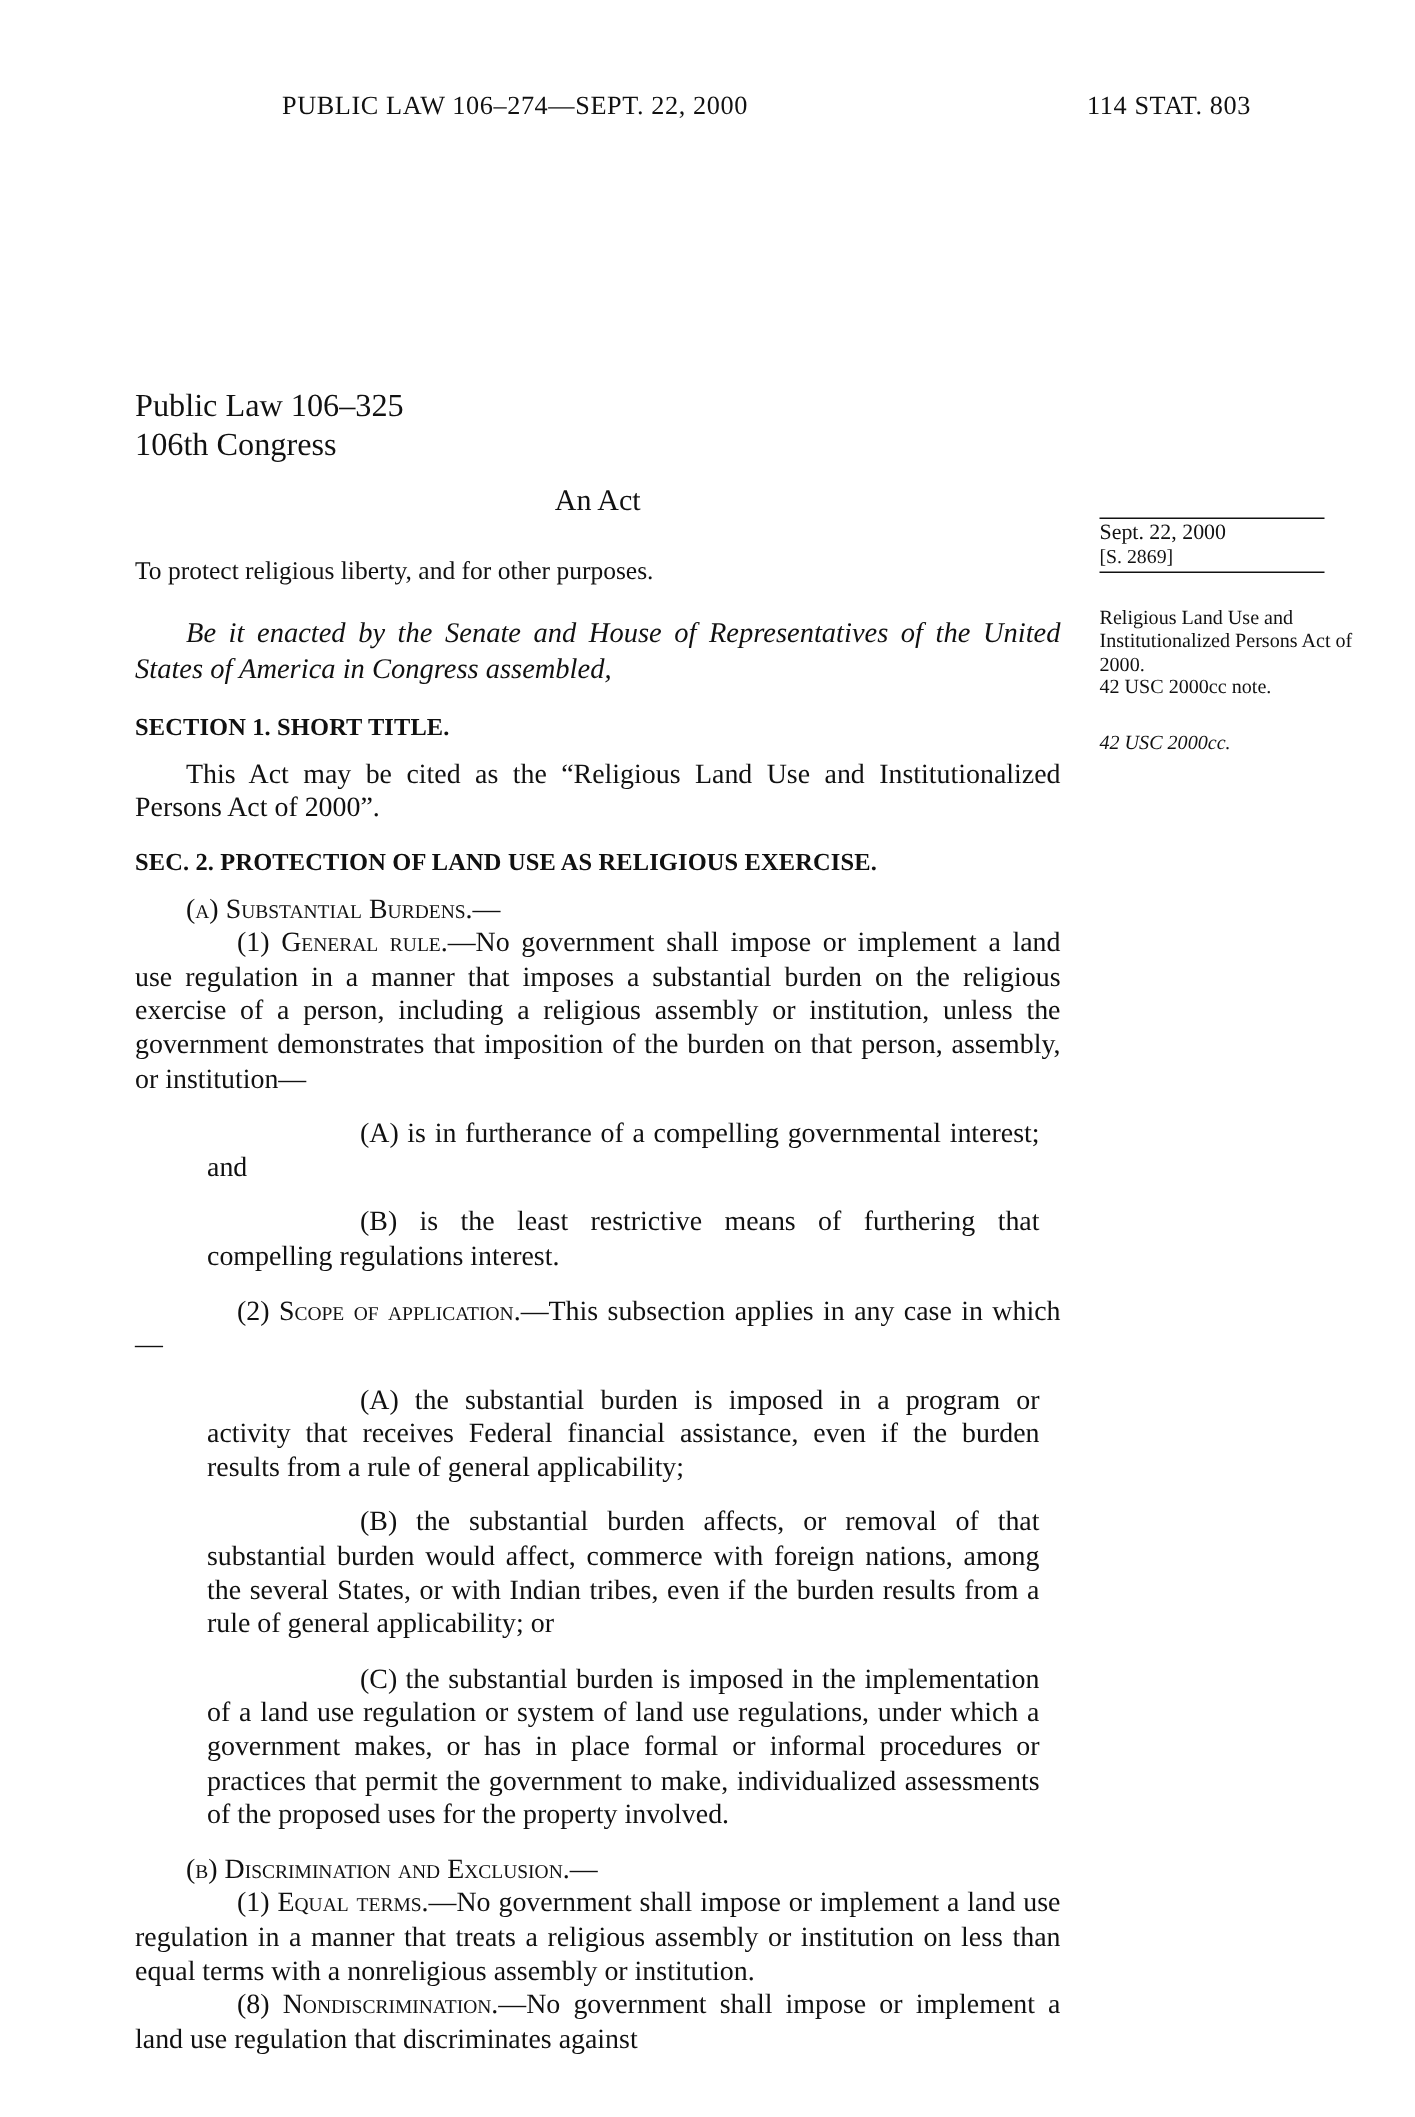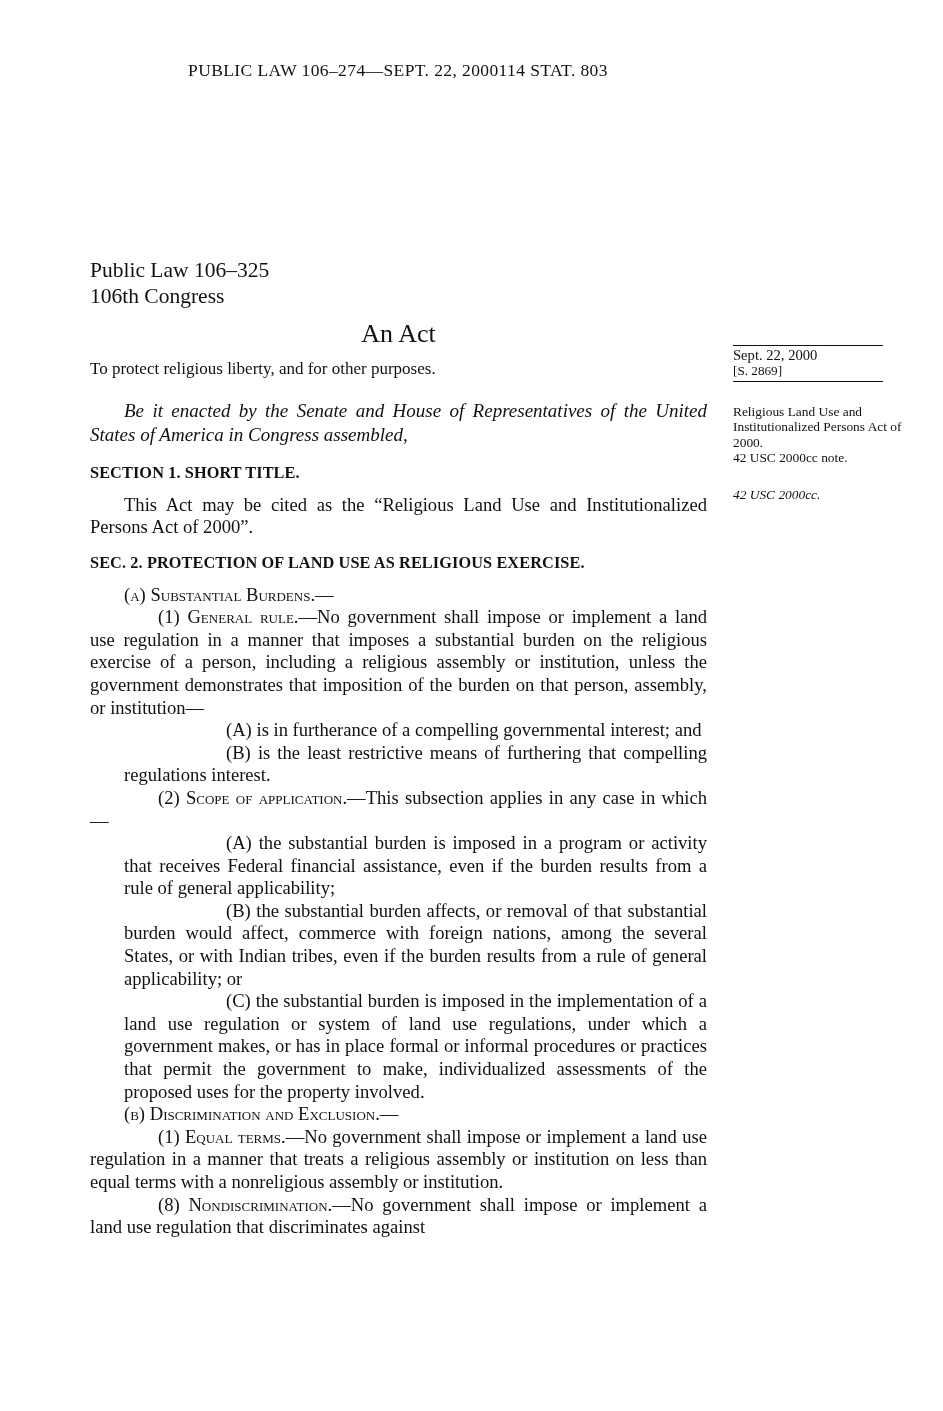--- a/index.html
+++ b/index.html
@@ -22,23 +22,25 @@
     height: 1411px;
   }
 
   
   .runhead {
     position: absolute;
     left: 188px;
     top: 60px;
     width: 660px;
     display: flex;
+    justify-content: space-between;
     align-items: baseline;
     font-size: 17.5px;
     letter-spacing: 0.4px;
+    gap: 28px;
   }
   .runhead .left { white-space: nowrap; }
   .runhead .right { white-space: nowrap; padding-right: 14px; }
 
   
   .col {
     position: absolute;
     left: 90px;
     top: 258px;
     width: 617px;
@@ -51,22 +53,22 @@
     line-height: 25.5px;
     margin: 0 0 0 0;
   }
   .congress {
     font-size: 21.5px;
     line-height: 25.5px;
     margin: 0 0 14px 0;
   }
   .anact {
     text-align: center;
-    font-size: 26px;
-    margin: 0 0 12px 0;
+    font-size: 20px;
+    margin: 0 0 24px 0;
   }
   .purpose {
     text-align: left;
     font-size: 17px;
     margin: 0 0 19px 0;
   }
   .enact {
     text-indent: 34px;
     font-style: italic;
     margin: 0 0 16px 0;
@@ -89,21 +91,21 @@
     margin: 0;
     text-align: justify;
     text-indent: 34px;
   }
   p.para {
     margin: 0;
     text-align: justify;
     text-indent: 68px;
   }
   p.subpara {
-    margin: 0;
+    margin: 14px;
     text-align: justify;
     text-indent: 102px;
     padding-left: 34px;
   }
   .gap { height: 13px; }
   .sc {
     font-variant: small-caps;
   }
 
   

